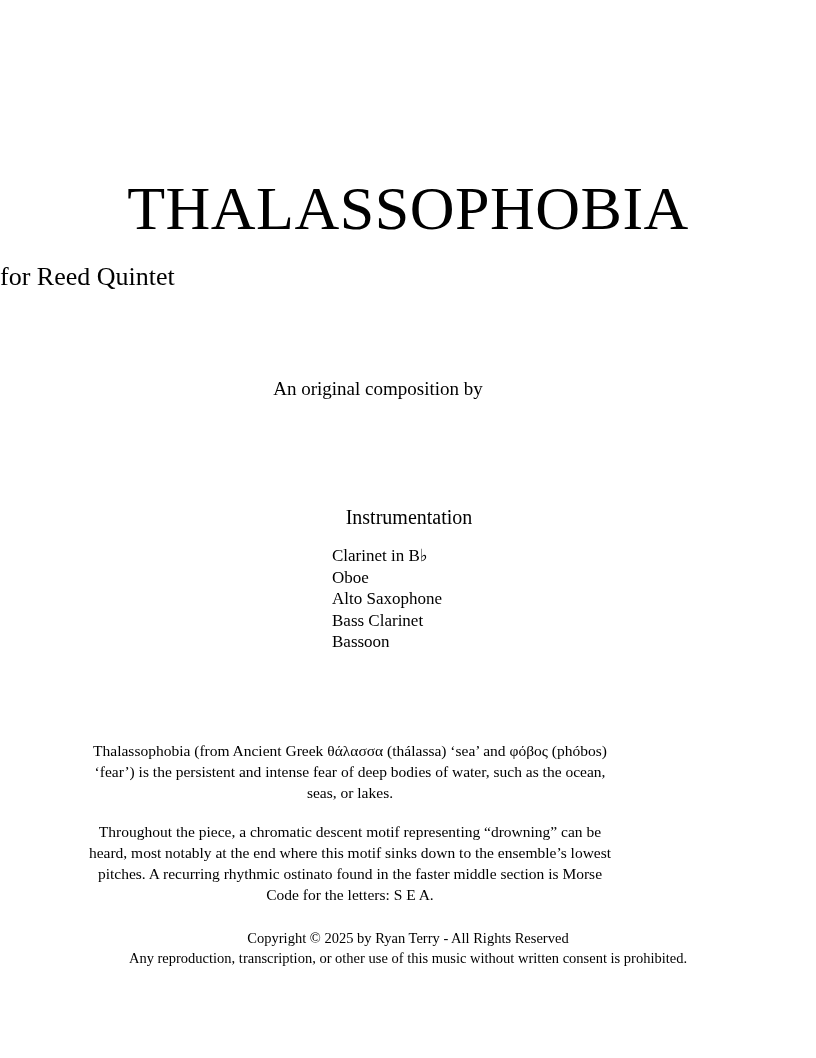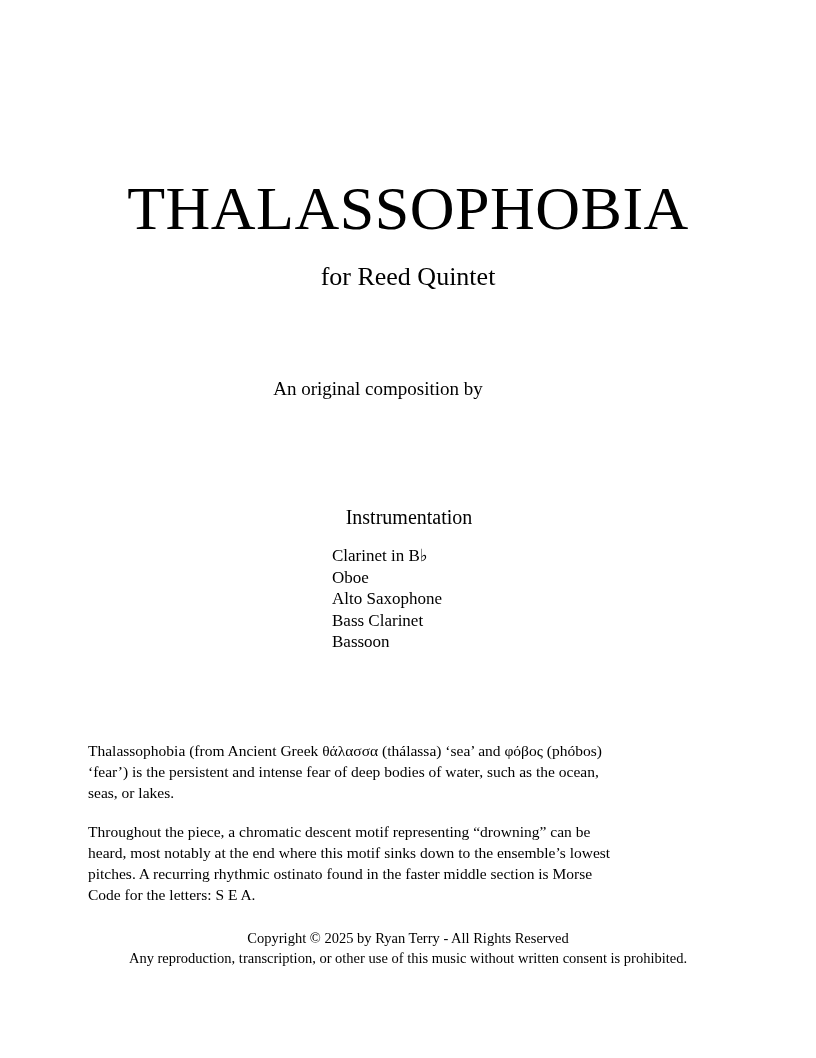--- a/index.html
+++ b/index.html
@@ -31,21 +31,20 @@
     line-height: 1.05;
     font-weight: normal;
     letter-spacing: 0.5px;
     font-family: "Liberation Serif", "DejaVu Serif", serif;
   }
   .subtitle {
     position: absolute;
     top: 262px;
     left: 0;
     width: 816px;
-    text-align: center;
     font-size: 26px;
     font-weight: normal;
   }
   .composer-line {
     position: absolute;
     top: 378px;
     left: 0;
     width: 756px;
     text-align: center;
     font-size: 19px;
@@ -81,20 +80,21 @@
     font-size: 17px;
     line-height: 21.5px;
     text-align: left;
     white-space: nowrap;
   }
   .notes {
     position: absolute;
     top: 740px;
     left: 0;
     width: 700px;
+    text-align: center;
   }
   .note-para {
     font-size: 15.5px;
     line-height: 21px;
     margin: 0 0 18px 0;
     padding: 0 88px;
   }
   .note-para:last-child {
     margin-bottom: 13px;
   }

